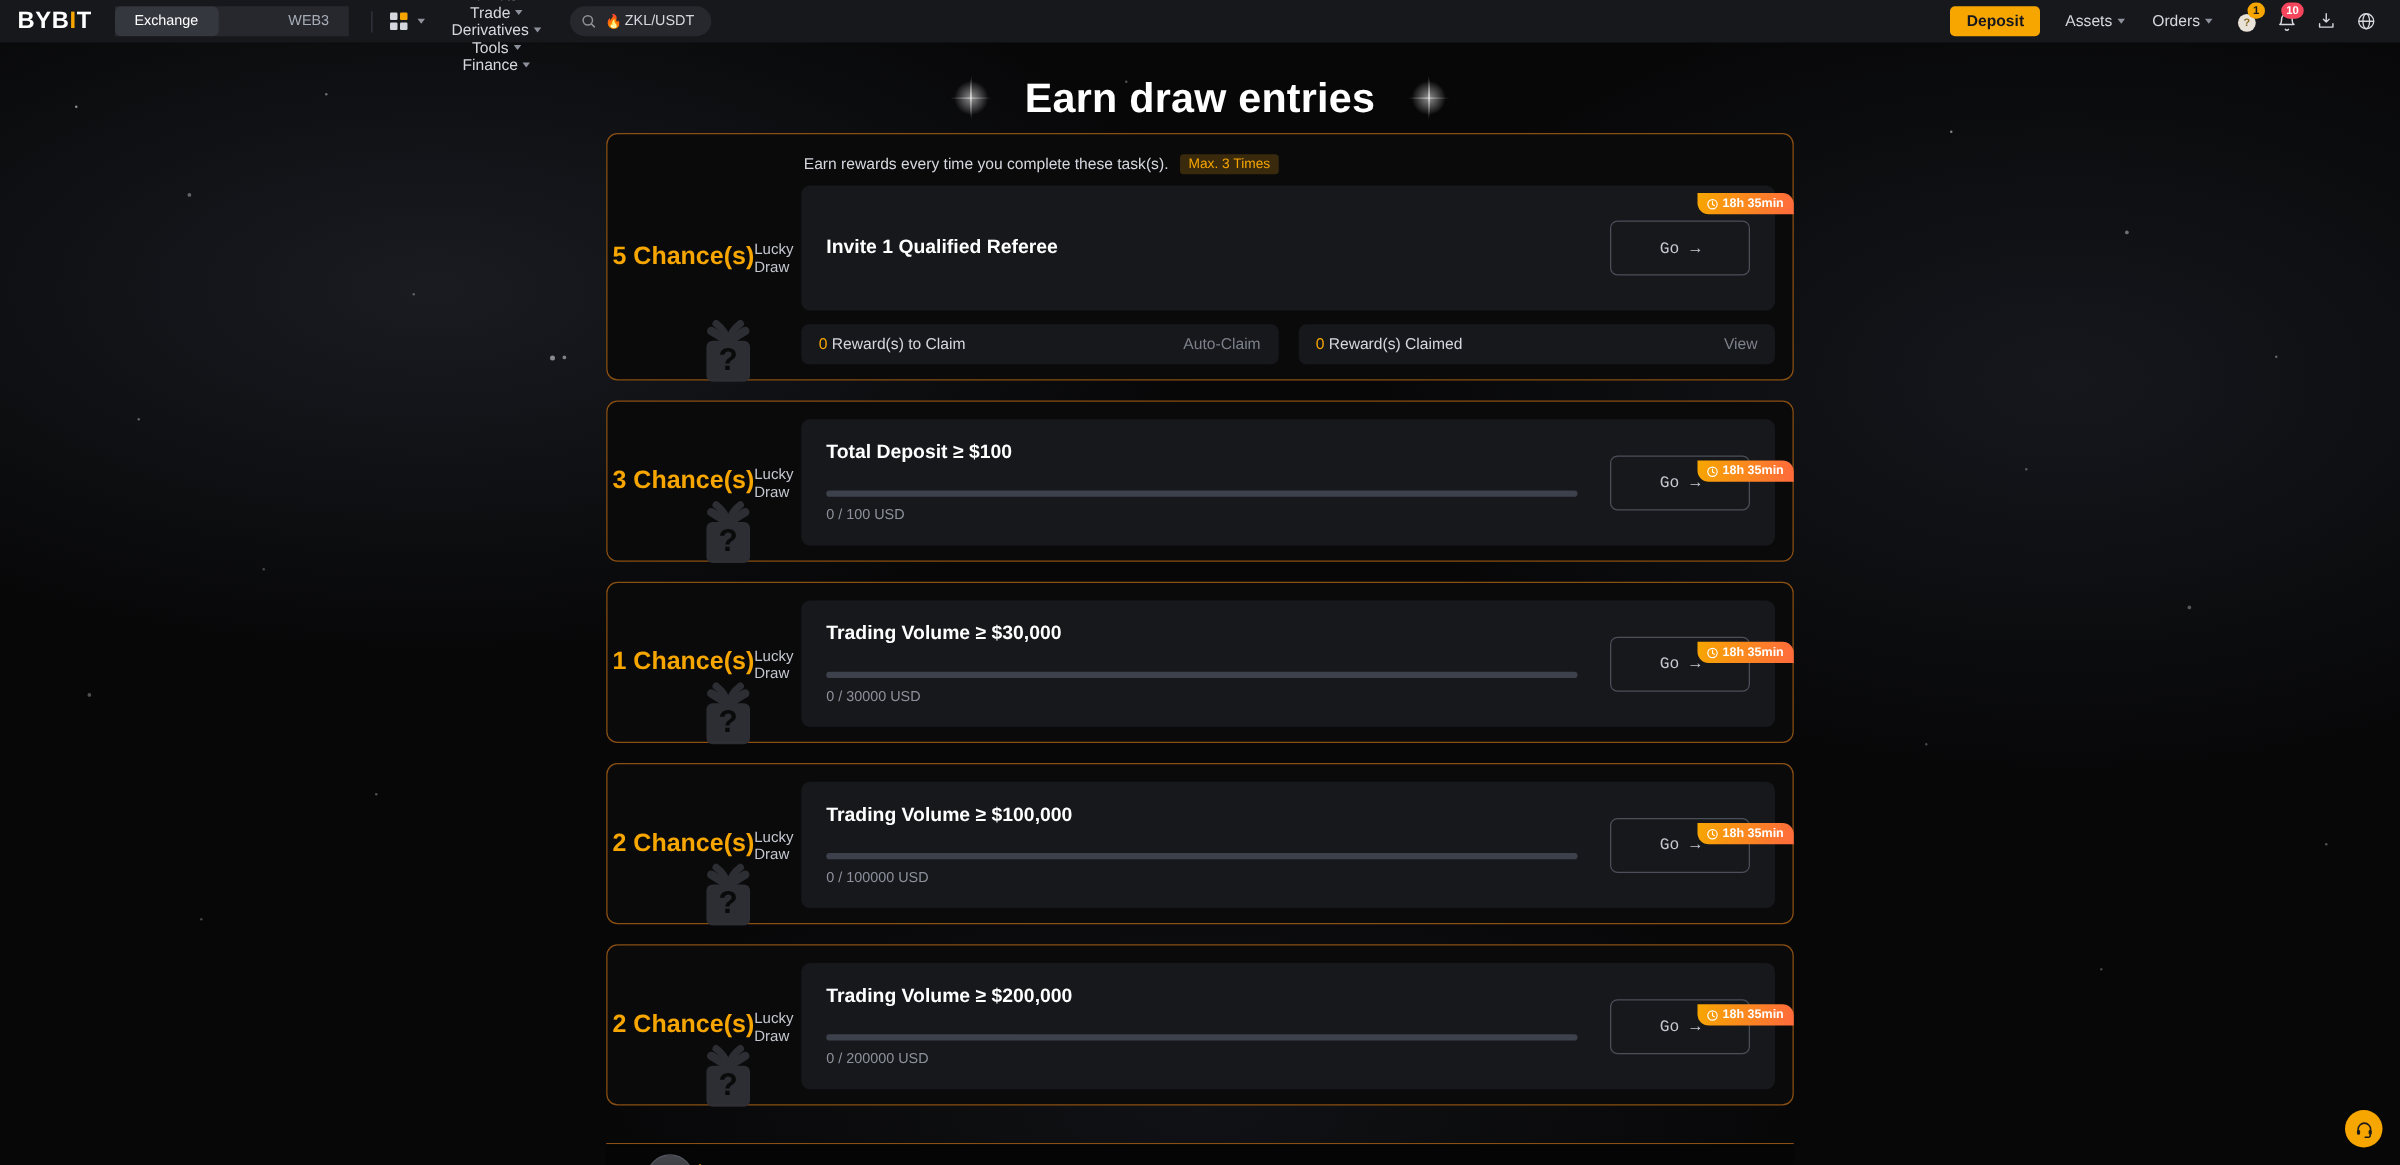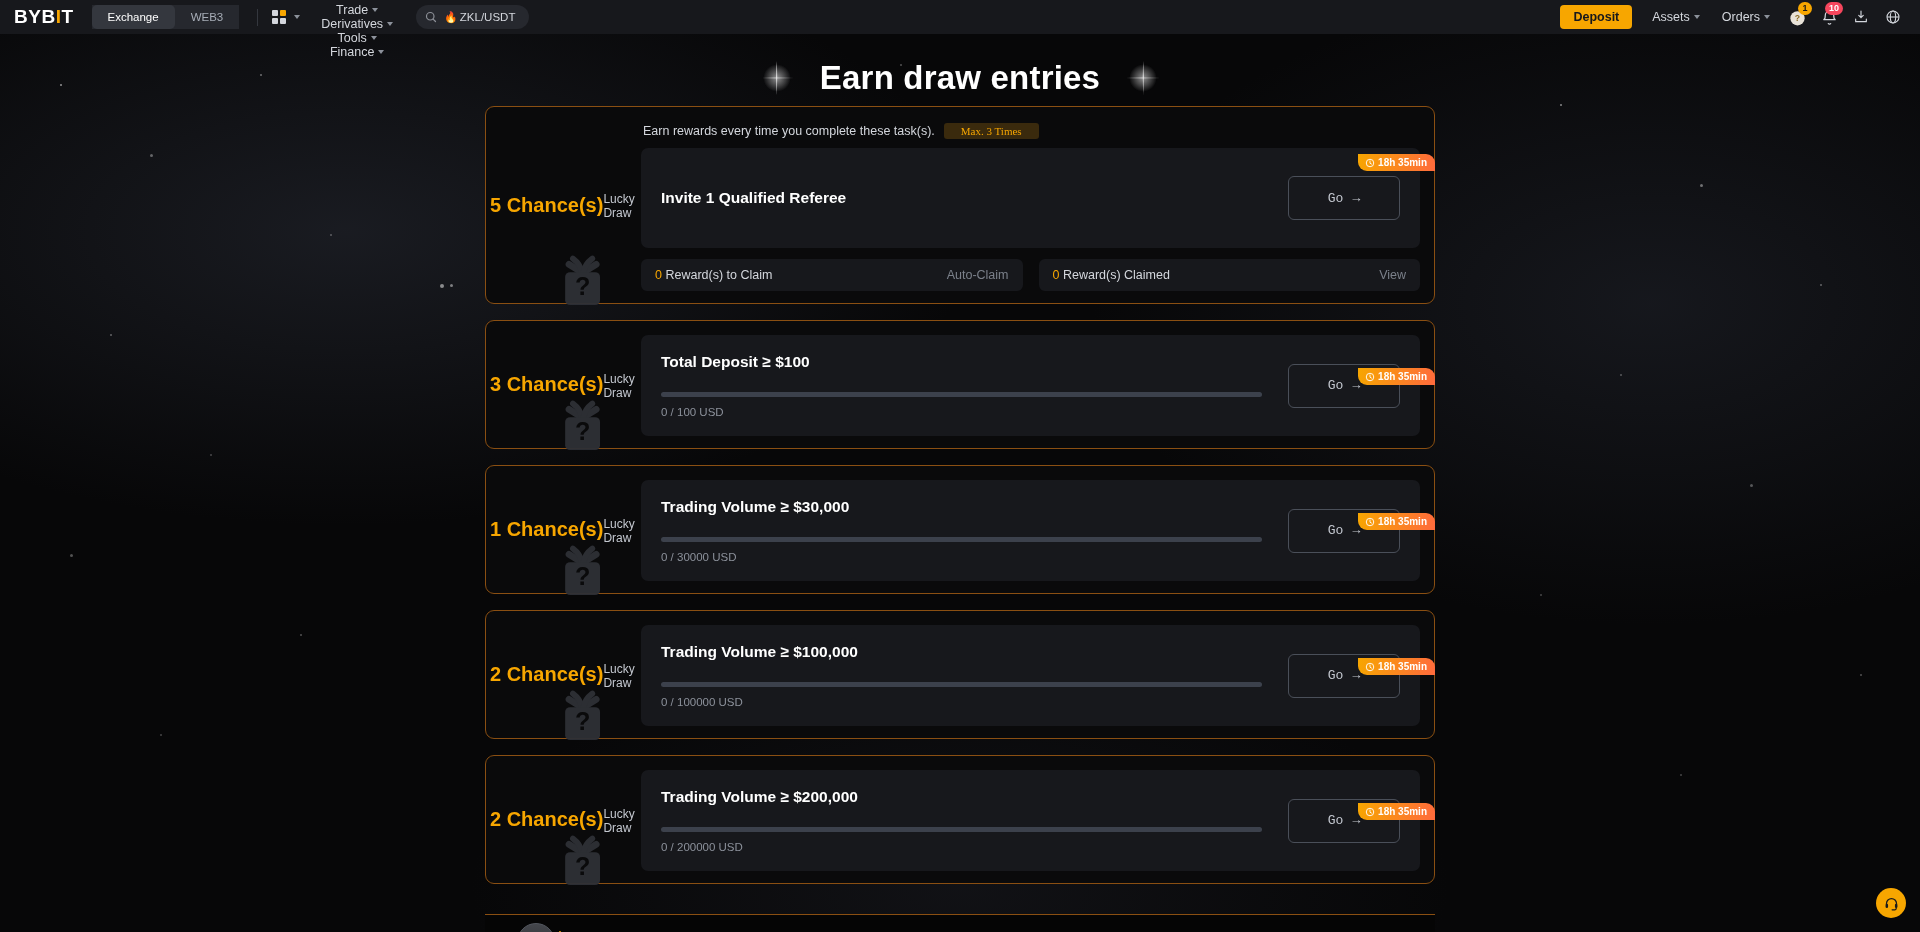--- a/index.html
+++ b/index.html
@@ -33,20 +33,21 @@
   }
   .logo .i-bar { color: #f7a600; }
 
   .seg {
     display: flex;
     background: #26282e;
     border-radius: 0;
     overflow: hidden;
     height: 24px;
     margin-right: 14px;
+    gap: 40px;
   }
   .seg > div {
     padding: 0 16px;
     font-size: 11.5px;
     display: flex;
     align-items: center;
     color: #a7adb7;
     cursor: pointer;
   }
   .seg > div.active {
@@ -298,23 +299,22 @@
     align-items: center;
     gap: 9px;
     padding: 6px 0 9px 2px;
     font-size: 12.5px;
     color: #d4d7dd;
   }
   .chip-max {
     background: #3a2a0d;
     color: #f7a600;
     font-size: 11px;
-    padding: 2px 17px;
+    padding: 2px 7px;
     border-radius: 3px;
-    font-family: Liberation Serif, serif;
   }
 
   .task-box {
     background: #17181c;
     border-radius: 7px;
     padding: 18px 20px;
     display: flex;
     align-items: center;
     min-height: 100px;
   }

